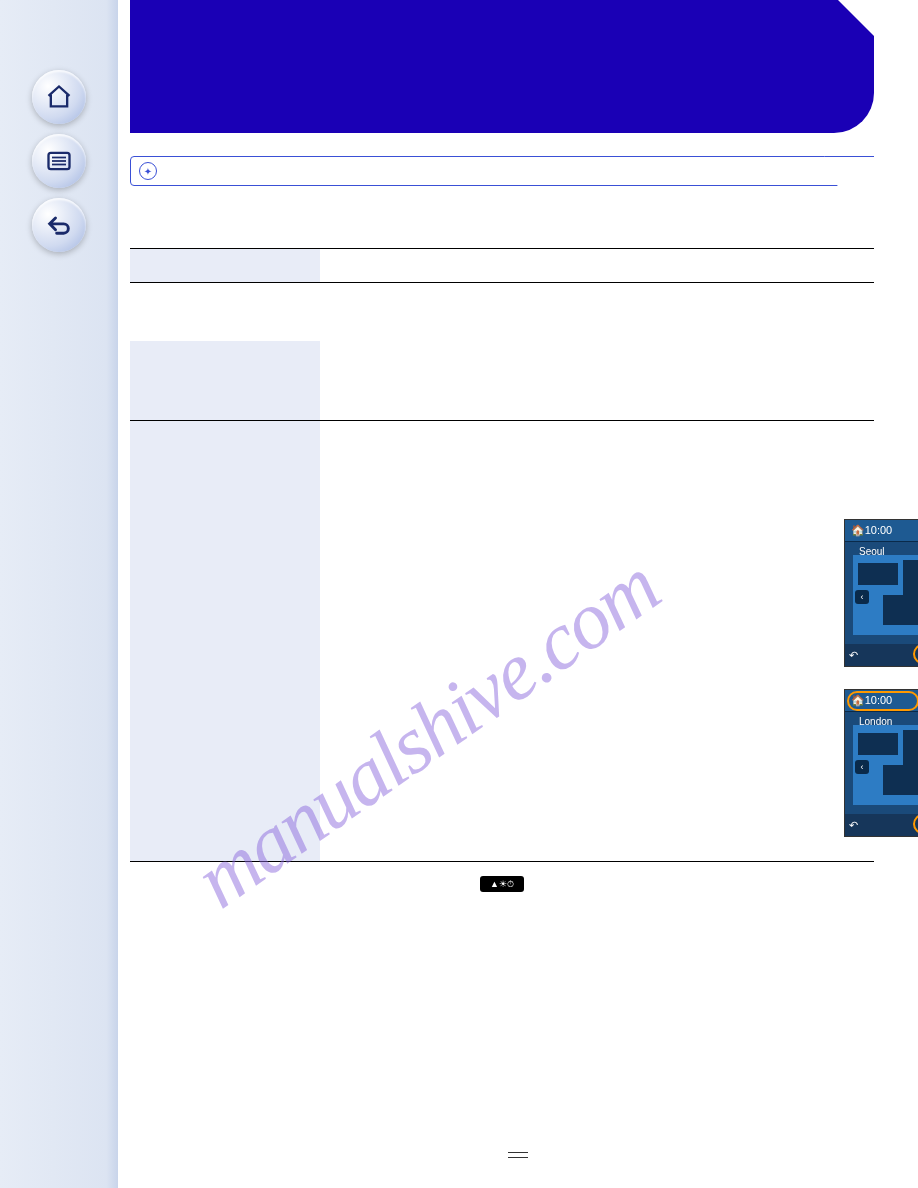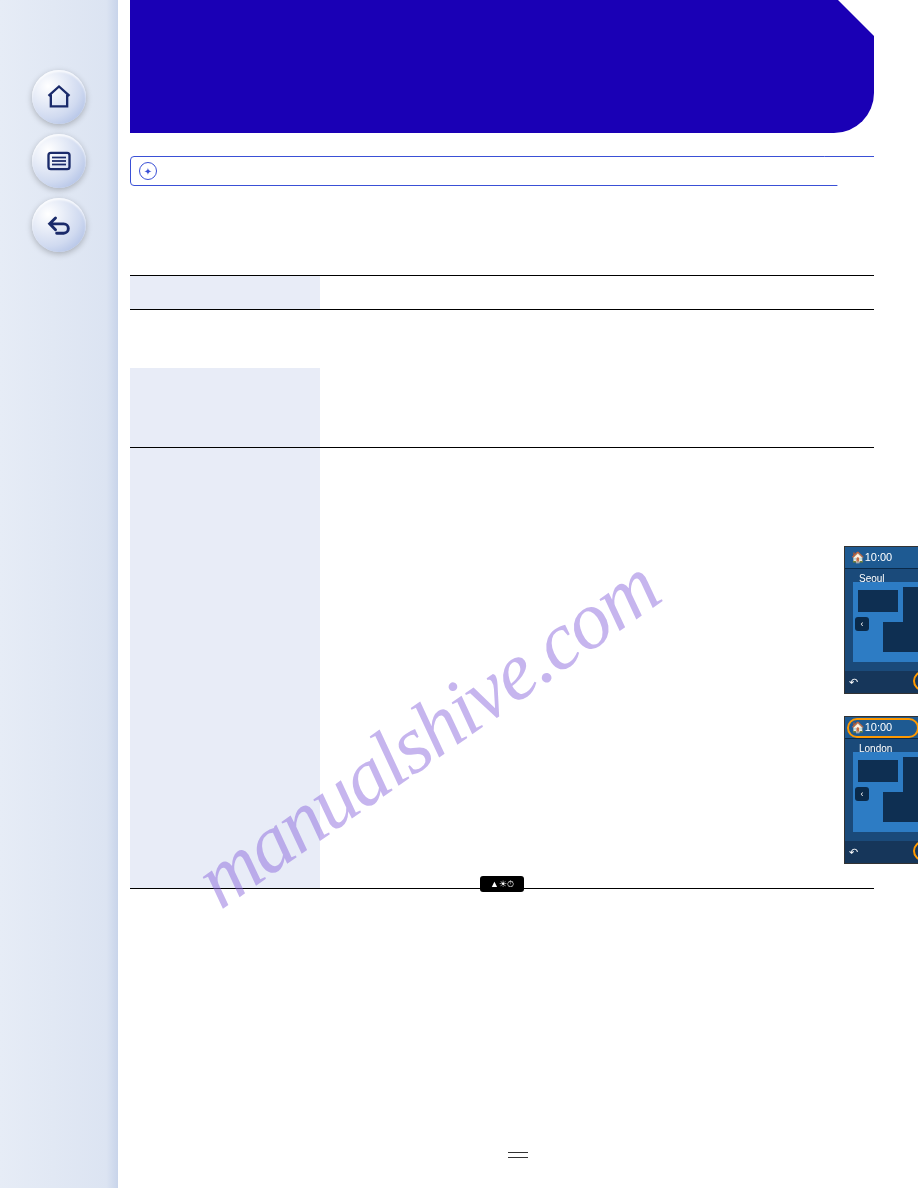--- a/index.html
+++ b/index.html
@@ -45,21 +45,21 @@
   border-top: 1.5px solid #3a50d6;
 }
 .tip-icon {
   width: 18px; height: 18px; margin: 5px 0 0 8px;
   border: 1.5px solid #3a50d6; border-radius: 50%;
   display: flex; align-items: center; justify-content: center;
   color: #3a50d6; font-size: 10px;
 }
 
 
-.tbl { position: absolute; left: 12px; top: 248px; width: 744px; border-top: 1px solid #000; margin-top: 27px; }
+.tbl { position: absolute; left: 12px; top: 248px; width: 744px; border-top: 1px solid #000; }
 .row { display: flex; border-bottom: 1px solid #000; min-height: 34px; }
 .cell-l { width: 190px; background: #e8ecf7; padding: 8px 10px; font-size: 12px; }
 .cell-r { flex: 1; padding: 8px 10px; font-size: 12px; }
 .row.spacer { border-bottom: none; }
 .row.spacer .cell-l { background: transparent; }
 
 .thumb {
   position: absolute; width: 218px; height: 148px; background: #1a4a7a;
   border: 1px solid #333; font-size: 10px; color: #fff;
 }

